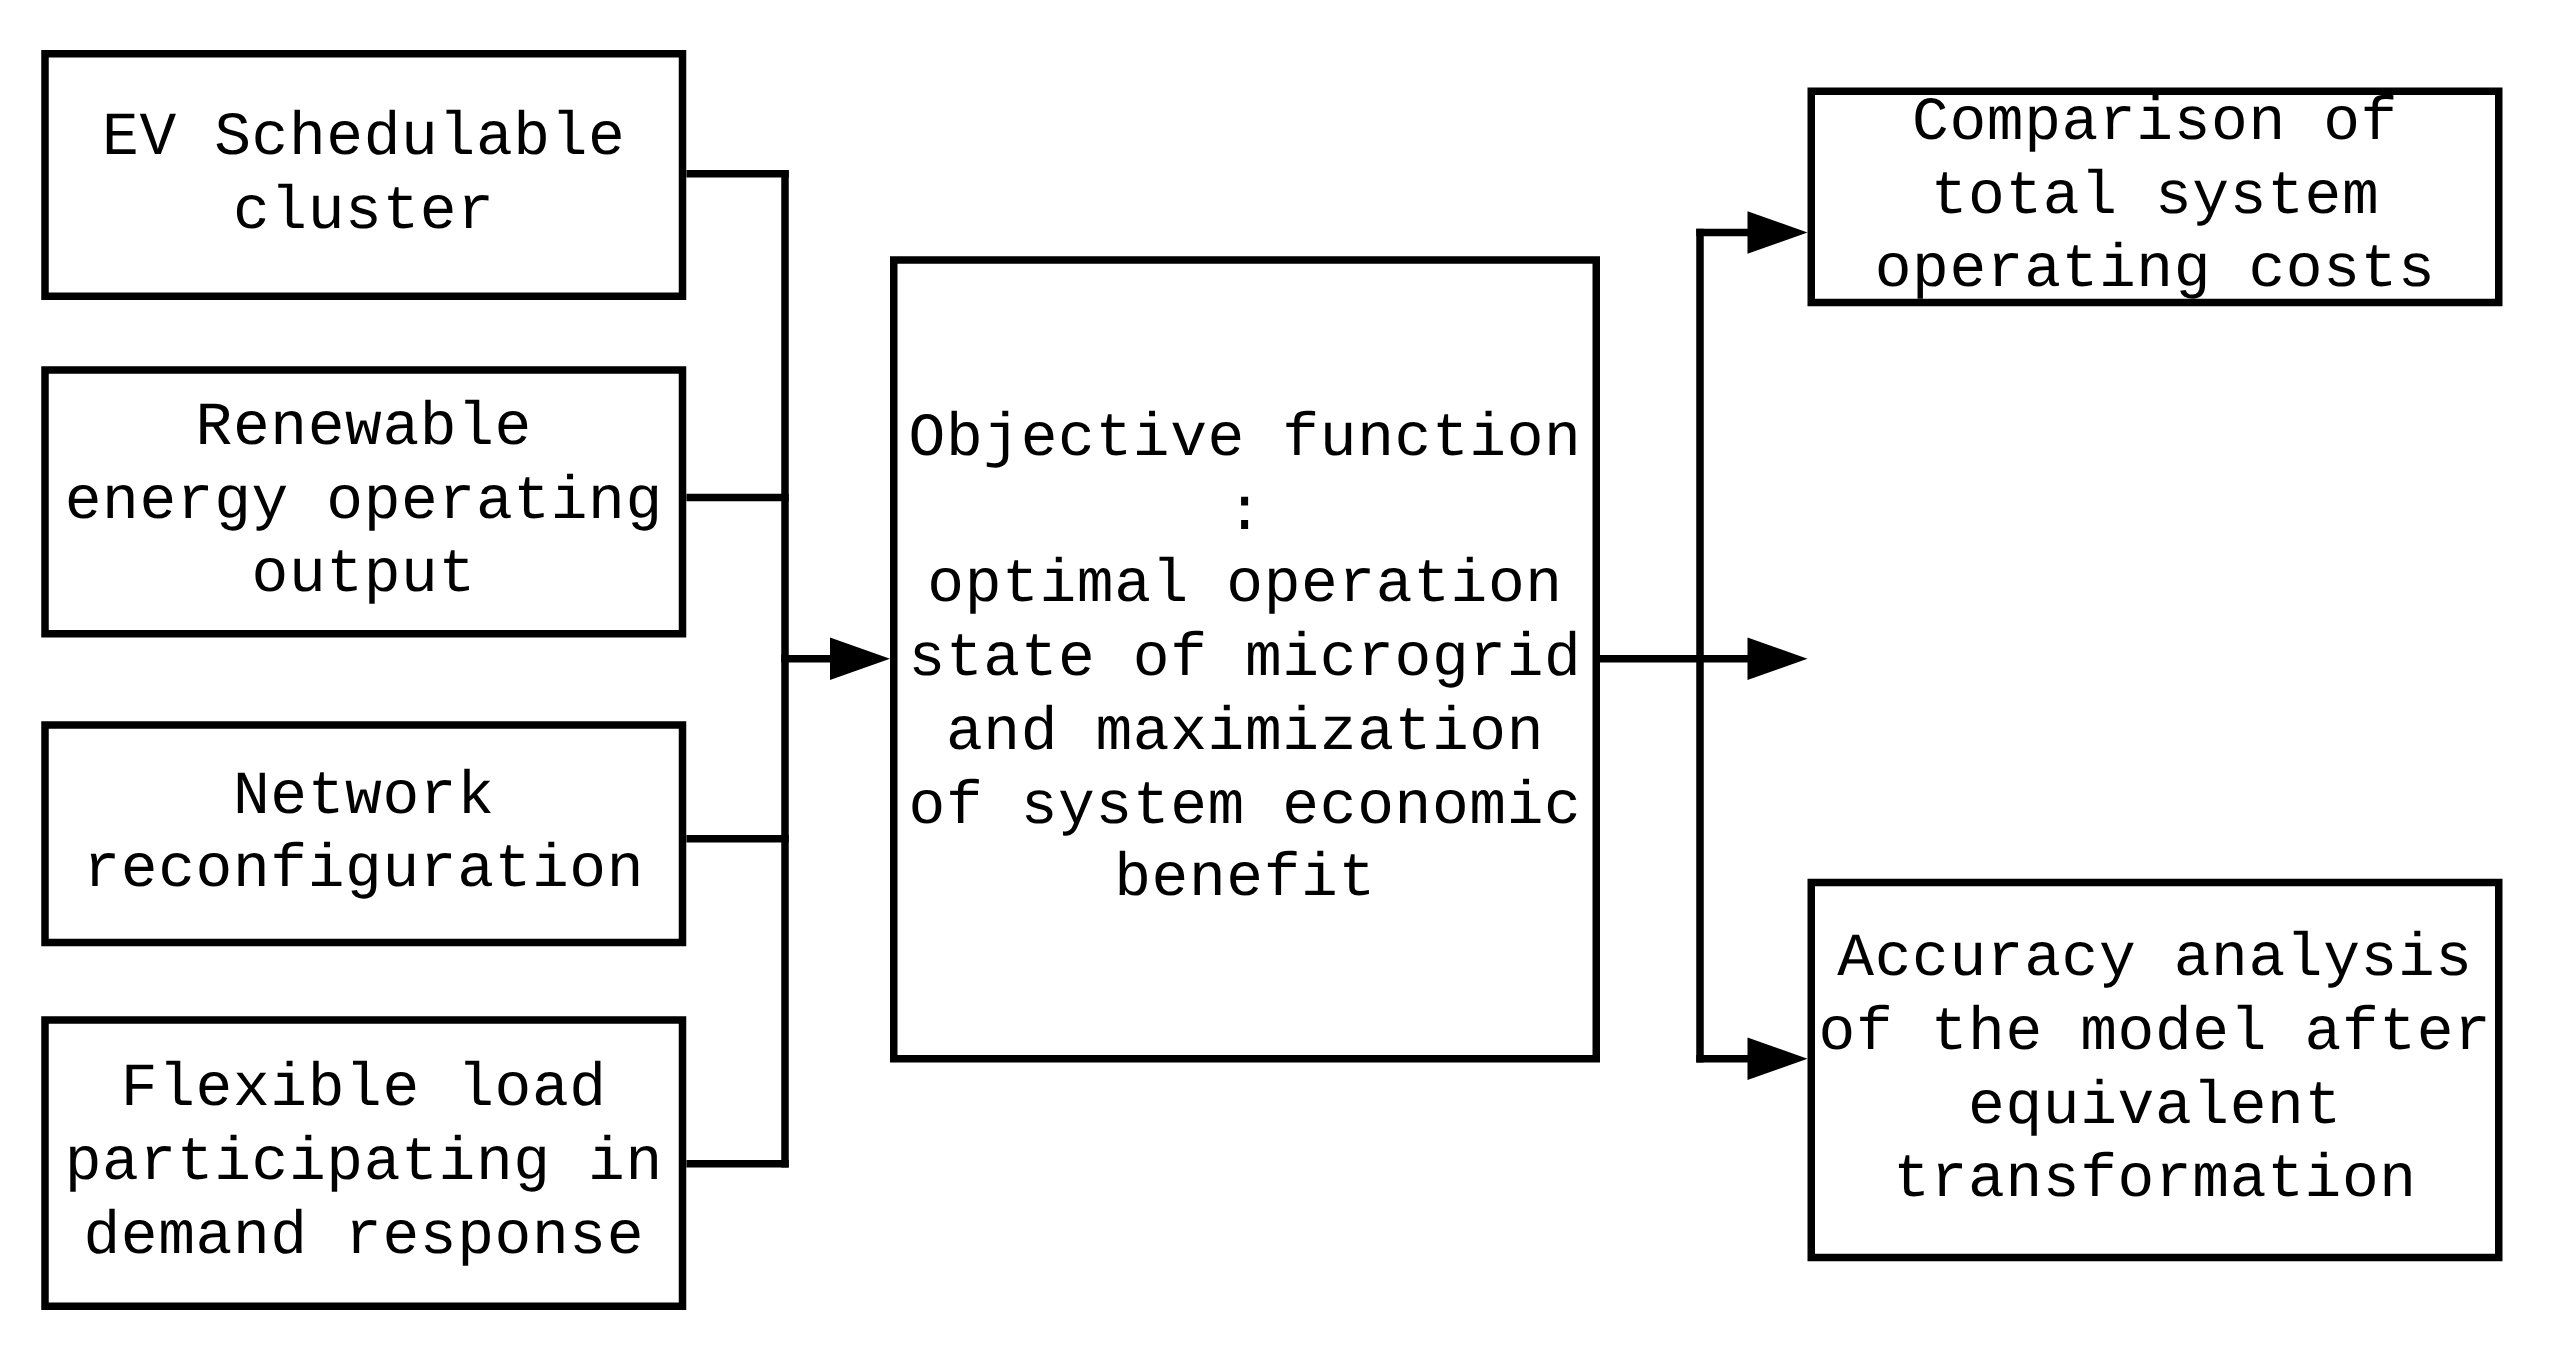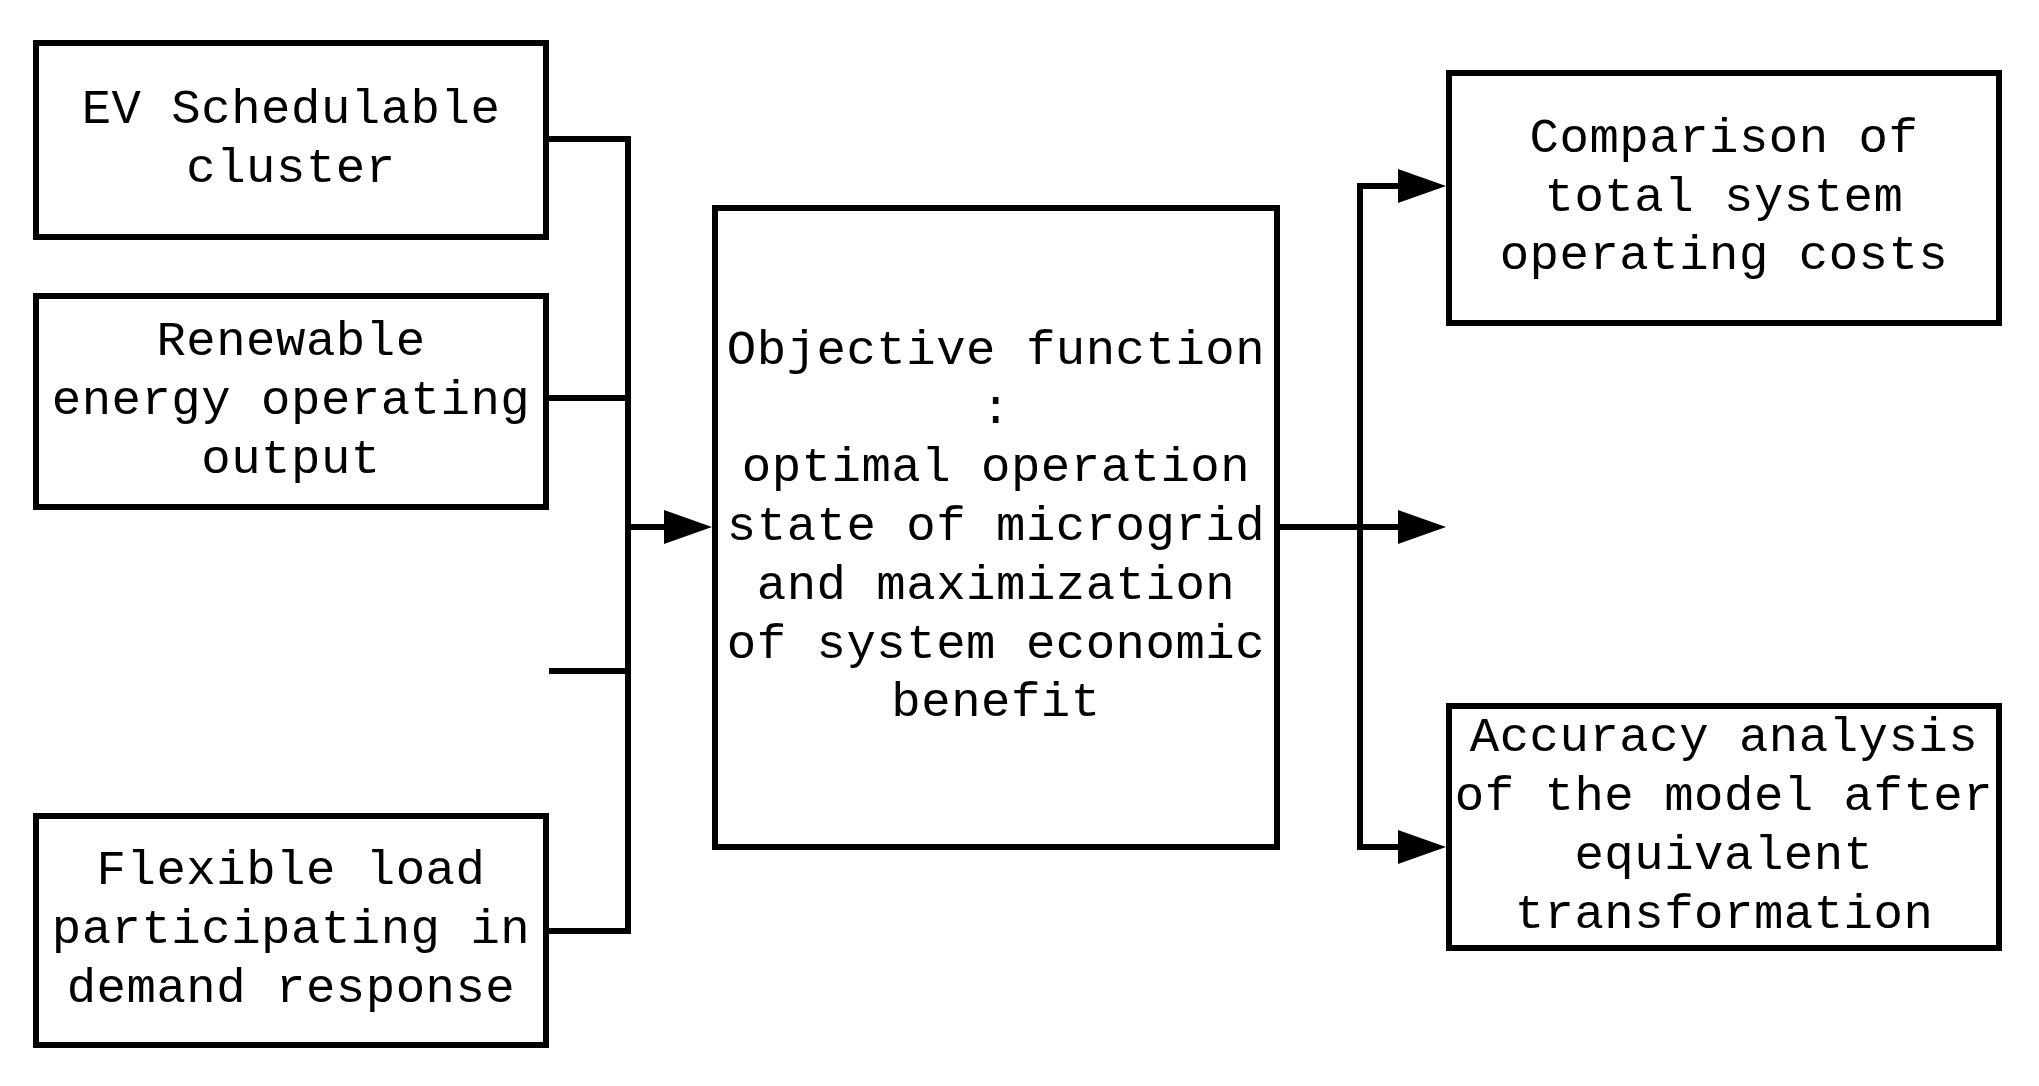--- a/index.html
+++ b/index.html
@@ -51,23 +51,23 @@
   
   .box-l1 { left: 33px;  top: 40px;  width: 516px; height: 200px; }
   .box-l2 { left: 33px;  top: 293px; width: 516px; height: 217px; }
   .box-l3 { left: 33px;  top: 577px; width: 516px; height: 180px; }
   .box-l4 { left: 33px;  top: 813px; width: 516px; height: 235px; }
 
   
   .box-c  { left: 712px; top: 205px; width: 568px; height: 645px; align-items: center; }
 
   
-  .box-r1 { left: 1446px; top: 70px;  width: 556px; height: 256px; }
+  .box-r1 { left: 1446px; top: 70px;  width: 556px; height: 175px; }
   .box-r2 { left: 1446px; top: 384px; width: 556px; height: 269px; }
-  .box-r3 { left: 1446px; top: 703px; width: 556px; height: 248px; }
+  .box-r3 { left: 1446px; top: 703px; width: 556px; height: 306px; }
 
   
   .stub-1 { left: 549px; top: 136px; width: 82px; height: 6px; }
   .stub-2 { left: 549px; top: 395px; width: 82px; height: 6px; }
   .stub-3 { left: 549px; top: 668px; width: 82px; height: 6px; }
   .stub-4 { left: 549px; top: 928px; width: 82px; height: 6px; }
   .collector { left: 625px; top: 136px; width: 6px; height: 798px; }
 
   
   .shaft-center { left: 625px; top: 524px; width: 51px; height: 6px; }
@@ -91,20 +91,24 @@
 <div class="canvas">
 
   <div class="node box-l1">
     <span class="label">EV Schedulable
 cluster</span>
   </div>
   <div class="node box-l2">
     <span class="label">Renewable
 energy operating
 output</span>
+  </div>
+  <div class="node box-l3">
+    <span class="label">Network
+reconfiguration</span>
   </div>
   <div class="node box-l4">
     <span class="label">Flexible load
 participating in
 demand response</span>
   </div>
 
   <div class="node box-c">
     <span class="label">Objective function :
 optimal operation

